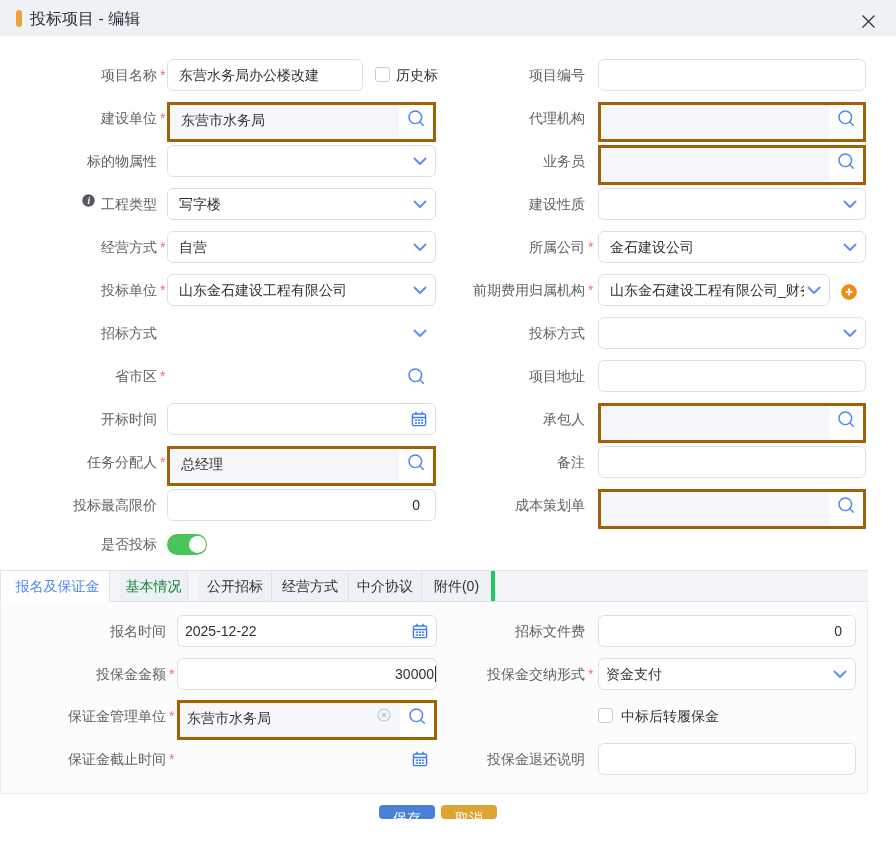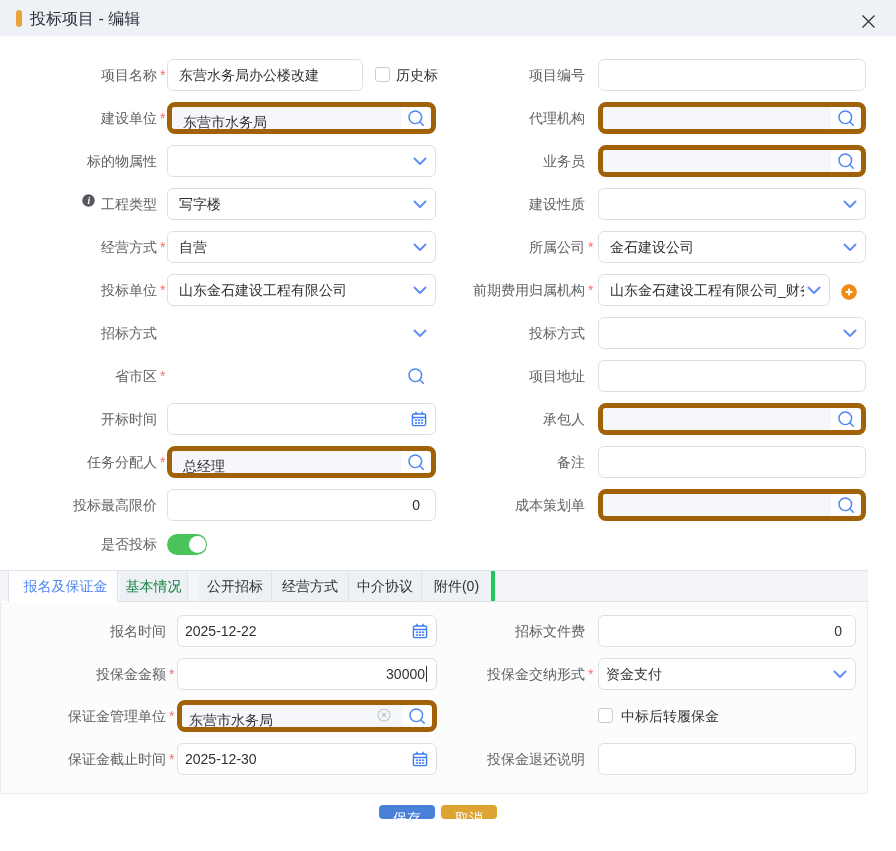--- a/index.html
+++ b/index.html
@@ -2,21 +2,21 @@
 <html><head><meta charset="utf-8">
 <style>
 *{margin:0;padding:0;box-sizing:border-box}
 html,body{width:896px;height:851px;background:#fff;font-family:"Liberation Sans",sans-serif;}
 #page{position:relative;width:896px;height:851px;overflow:hidden;background:#fff}
 .abs{position:absolute}
 .lbl{position:absolute;height:32px;line-height:32px;font-size:14px;color:#606266;white-space:nowrap}
 .lbl .star{position:absolute;left:100%;margin-left:3px;top:0;color:#f56c6c;font-size:14px}
 .inp{position:absolute;height:32px;border:1px solid #dcdfe6;border-radius:6px;background:#fff;font-size:14px;color:#303133;line-height:30px;padding:0 11px;white-space:nowrap;overflow:hidden}
 .num{text-align:right;padding-right:15px}
-.sbx{position:absolute;height:32px;border:5px solid #a16207;border-radius:8px;background:#fff;overflow:hidden}
+.sbx{position:absolute;height:40px;border:3px solid #a16207;border-radius:0;background:#fff;overflow:hidden}
 .sbx .gp{position:absolute;left:0;top:0;bottom:0;background:#f5f7fa;font-size:14px;color:#303133;line-height:30px;padding:0 11px;white-space:nowrap;overflow:hidden}
 .icon{position:absolute}
 .cklbl{position:absolute;height:32px;line-height:32px;font-size:14px;color:#303133;white-space:nowrap}
 .ckbox{position:absolute;width:15px;height:15px;border:1px solid #c8ccd4;border-radius:3px;background:#fff}
 .tab{position:absolute;height:30px;line-height:30px;text-align:center;font-size:14px}
 .btn{position:absolute;height:14px;line-height:26px;border-radius:4px;color:#fff;font-size:14px;text-align:center}
 </style></head><body>
 <div id="page">
 <div class="abs" style="left:0;top:0;width:896px;height:36px;background:#eef1f6"></div>
 <div class="abs" style="left:16px;top:10px;width:6px;height:17px;border-radius:3px;background:#e9a33c"></div>
@@ -158,21 +158,21 @@
     <svg class="icon" style="left:837px;top:496px" width="19" height="19" viewBox="0 0 19 19">
       <circle cx="8.3" cy="8.3" r="6.3" fill="none" stroke="#4f87f2" stroke-width="1.45"></circle>
       <line x1="13" y1="13" x2="16.3" y2="16.3" stroke="#4f87f2" stroke-width="1.45" stroke-linecap="round"></line>
     </svg>
 <div class="lbl" style="right:739px;top:528px">是否投标</div>
 <div class="abs" style="left:167px;top:534px;width:40px;height:21px;border-radius:11px;background:#4ac35a"></div>
 <div class="abs" style="left:189px;top:536px;width:17px;height:17px;border-radius:50%;background:#fff"></div>
 <div class="abs" style="left:0;top:570px;width:868px;height:1px;background:#dfe3ea"></div>
 <div class="abs" style="left:0;top:571px;width:868px;height:30px;background:#f3f5f9"></div>
 <div class="abs" style="left:110px;top:601px;width:758px;height:1px;background:#dfe3ea"></div>
-<div class="tab" style="left:8px;top:571px;width:110px;height:31px;line-height:31px;background:#fff;border-left:1px solid #dfe3ea;border-right:1px solid #dfe3ea;color:#5286f5;text-indent:5px">报名及保证金</div>
+<div class="tab" style="left:0px;top:571px;width:110px;height:31px;line-height:31px;background:#fff;border-left:1px solid #dfe3ea;border-right:1px solid #dfe3ea;color:#5286f5;text-indent:5px">报名及保证金</div>
 <div class="tab" style="left:120px;top:571px;width:68px;background:#edf0f5;border-right:1px solid #dfe3ea;color:#15803d">基本情况</div>
 <div class="tab" style="left:199px;top:571px;width:73px;background:#edf0f5;border-right:1px solid #dfe3ea;color:#303133">公开招标</div>
 <div class="tab" style="left:272px;top:571px;width:77px;background:#edf0f5;border-right:1px solid #dfe3ea;color:#303133">经营方式</div>
 <div class="tab" style="left:349px;top:571px;width:73px;background:#edf0f5;border-right:1px solid #dfe3ea;color:#303133">中介协议</div>
 <div class="tab" style="left:422px;top:571px;width:73px;background:#edf0f5;border-right:4px solid #22c55e;color:#303133">附件(0)</div>
 <div class="abs" style="left:0;top:602px;width:868px;height:192px;background:#fcfcfd;border-left:1px solid #e9ecf1;border-right:1px solid #e9ecf1;border-bottom:1px solid #e9ecf1"></div>
 <div class="lbl" style="right:730px;top:615px">报名时间</div>
 <div class="inp" style="left:177px;top:615px;width:260px;padding-left:7px">2025-12-22</div>
     <svg class="icon" style="left:412px;top:623px" width="16" height="16" viewBox="0 0 16 16">
       <rect x="1.4" y="3" width="13.2" height="11.6" rx="1.6" fill="none" stroke="#3d7ef5" stroke-width="1.4"></rect>
@@ -184,21 +184,21 @@
         <line x1="6.9" y1="9.2" x2="9.1" y2="9.2"></line>
         <line x1="9.9" y1="9.2" x2="12.1" y2="9.2"></line>
         <line x1="3.9" y1="12" x2="6.1" y2="12"></line>
         <line x1="6.9" y1="12" x2="9.1" y2="12"></line>
         <line x1="9.9" y1="12" x2="12.1" y2="12"></line>
       </g>
     </svg>
 <div class="lbl" style="right:311px;top:615px">招标文件费</div>
 <div class="inp num" style="left:598px;top:615px;width:258px;padding-right:13px">0</div>
 <div class="lbl" style="right:730px;top:658px">投保金金额<span class="star">*</span></div>
-<div class="inp num" style="left:177px;top:658px;width:260px;padding-right:9px">30000<span style="display:inline-block;width:1px;height:16px;background:#2b2f36;vertical-align:-3px;margin-left:1px"></span></div>
+<div class="inp num" style="left:177px;top:658px;width:260px;padding-right:0">30000<span style="display:inline-block;width:1px;height:16px;background:#2b2f36;vertical-align:-3px;margin-left:1px"></span></div>
 <div class="lbl" style="right:311px;top:658px">投保金交纳形式<span class="star">*</span></div>
 <div class="inp" style="left:598px;top:658px;width:258px;padding-left:7px">资金支付</div>
     <svg class="icon" style="left:833px;top:670px" width="14" height="9" viewBox="0 0 14 9">
       <polyline points="1.5,1.5 7,7 12.5,1.5" fill="none" stroke="#5f8ff2" stroke-width="2" stroke-linecap="round" stroke-linejoin="round"></polyline>
     </svg>
 <div class="lbl" style="right:730px;top:700px">保证金管理单位<span class="star">*</span></div>
 <div class="sbx" style="left:177px;top:700px;width:260px">
       <div class="gp" style="width:220px;padding-left:7px">东营市水务局</div>
     </div>
     <svg class="icon" style="left:377px;top:708px" width="14" height="14" viewBox="0 0 14 14">
@@ -206,21 +206,20 @@
       <line x1="4.8" y1="4.8" x2="9.2" y2="9.2" stroke="#b8bcc4" stroke-width="1.1"></line>
       <line x1="9.2" y1="4.8" x2="4.8" y2="9.2" stroke="#b8bcc4" stroke-width="1.1"></line>
     </svg>
     <svg class="icon" style="left:408px;top:707px" width="19" height="19" viewBox="0 0 19 19">
       <circle cx="8.3" cy="8.3" r="6.3" fill="none" stroke="#4f87f2" stroke-width="1.45"></circle>
       <line x1="13" y1="13" x2="16.3" y2="16.3" stroke="#4f87f2" stroke-width="1.45" stroke-linecap="round"></line>
     </svg>
 <div class="ckbox" style="left:598px;top:708px"></div>
 <div class="cklbl" style="left:621px;top:700px">中标后转履保金</div>
 <div class="lbl" style="right:730px;top:743px">保证金截止时间<span class="star">*</span></div>
-<div class="inp" style="left:177px;top:743px;width:260px;padding-left:7px">2025-12-30</div>
     <svg class="icon" style="left:412px;top:751px" width="16" height="16" viewBox="0 0 16 16">
       <rect x="1.4" y="3" width="13.2" height="11.6" rx="1.6" fill="none" stroke="#3d7ef5" stroke-width="1.4"></rect>
       <line x1="1.6" y1="6.5" x2="14.4" y2="6.5" stroke="#3d7ef5" stroke-width="1.5"></line>
       <line x1="5" y1="0.7" x2="5" y2="3.2" stroke="#3d7ef5" stroke-width="1.5"></line>
       <line x1="11" y1="0.7" x2="11" y2="3.2" stroke="#3d7ef5" stroke-width="1.5"></line>
       <g stroke="#3d7ef5" stroke-width="1.5">
         <line x1="3.9" y1="9.2" x2="6.1" y2="9.2"></line>
         <line x1="6.9" y1="9.2" x2="9.1" y2="9.2"></line>
         <line x1="9.9" y1="9.2" x2="12.1" y2="9.2"></line>
         <line x1="3.9" y1="12" x2="6.1" y2="12"></line>

